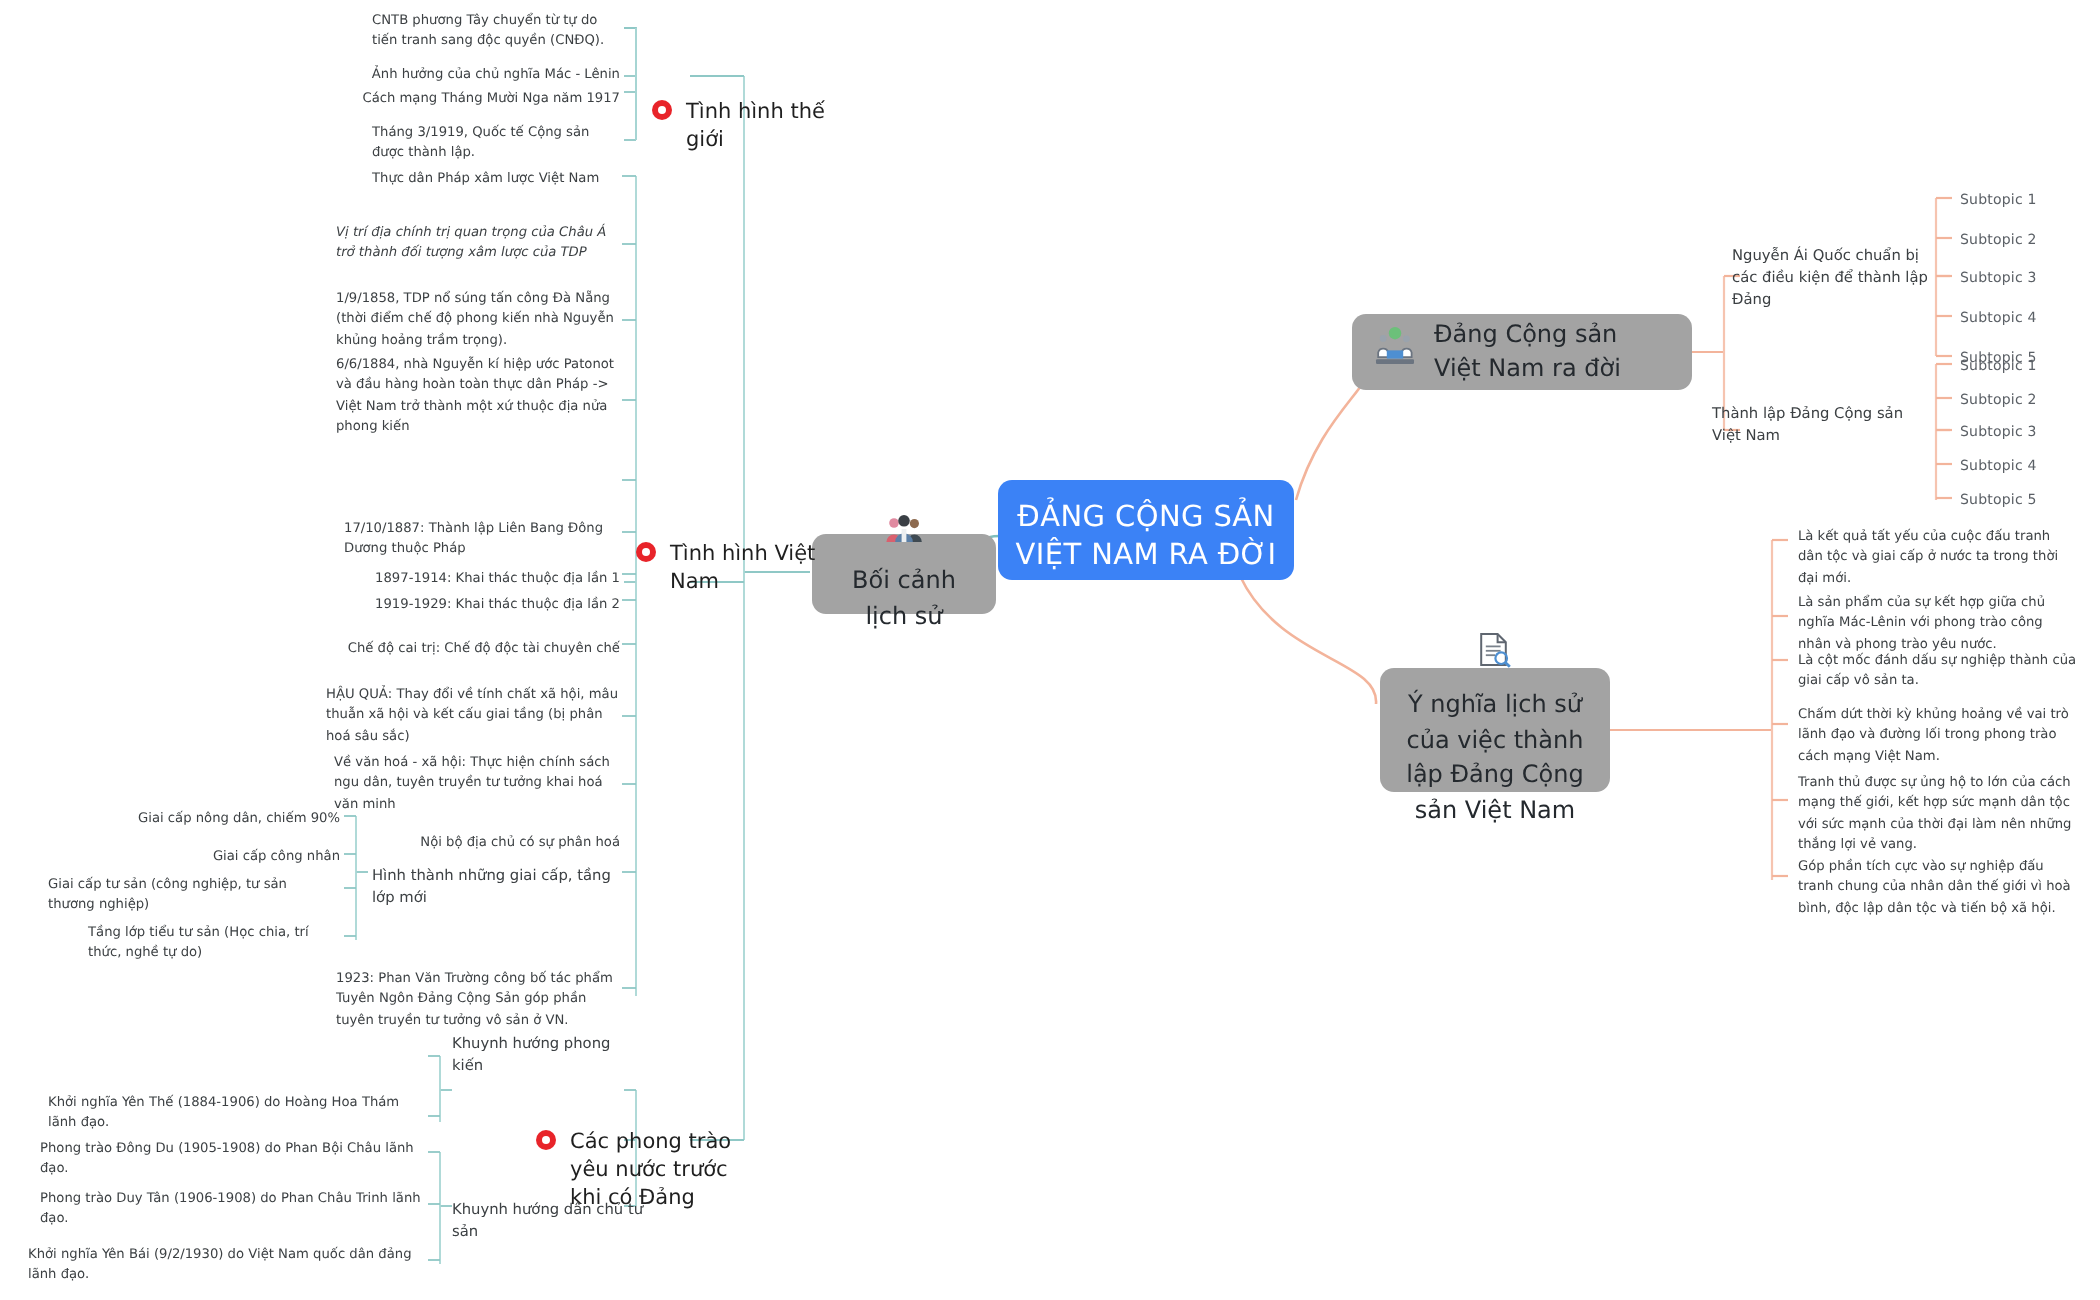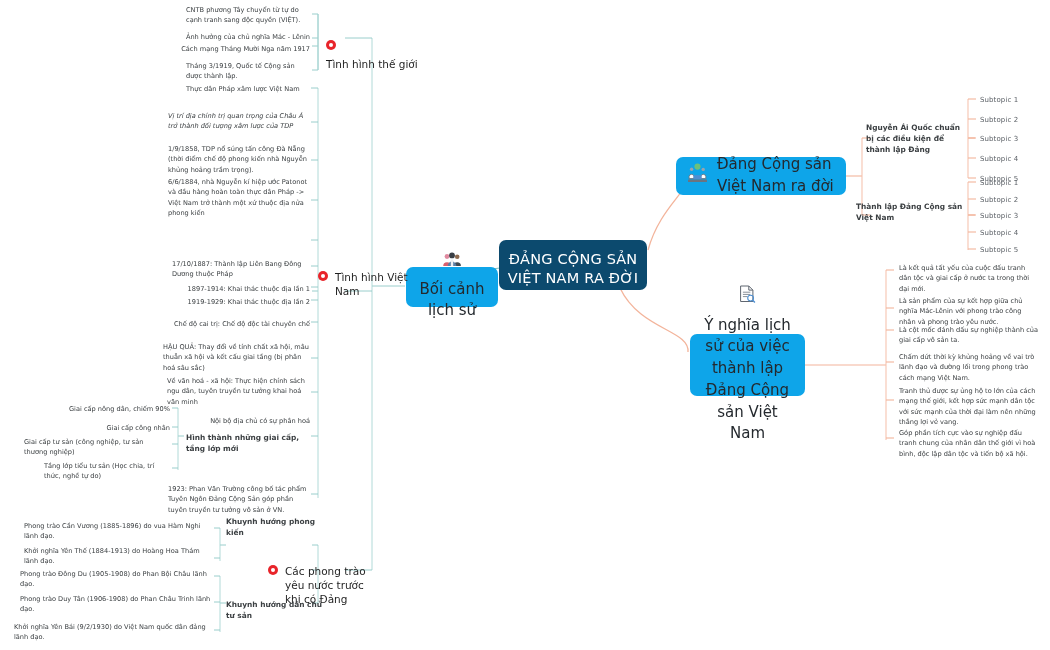--- a/index.html
+++ b/index.html
@@ -6,30 +6,30 @@
   body{
     width:1050px;height:650px;background:#ffffff;
     font-family:"DejaVu Sans","Liberation Sans",sans-serif;
     overflow:hidden;position:relative;
   }
   #canvas{position:absolute;left:0;top:0;width:1050px;height:650px;}
   svg.links{position:absolute;left:0;top:0;width:1050px;height:650px;pointer-events:none;}
 
   
   .central{
-    position:absolute;background:#0c4a6e;border-radius:7px;
+    position:absolute;background:#3b82f6;border-radius:7px;
     color:#ffffff;font-size:14.5px;line-height:1.32;letter-spacing:.2px;
     display:flex;align-items:center;justify-content:space-between;text-align:center;
     padding:10px 0;box-sizing:border-box;
   }
 
   
   .card{
-    position:absolute;background:#0ea5e9;border-radius:7px;
-    color:#24292e;font-size:15px;line-height:1.45;
+    position:absolute;background:#a3a3a3;border-radius:7px;
+    color:#24292e;font-size:12px;line-height:1.45;
     box-sizing:border-box;padding:9px 11px;
   }
   .card.with-icon-row{display:flex;align-items:center;gap:9px;}
   .card.stacked{display:flex;flex-direction:column;align-items:center;gap:5px;text-align:center;justify-content:center;}
 
   
   .branch-label{
     position:absolute;display:flex;align-items:flex-start;gap:7px;
     font-size:10.5px;color:#1f1f1f;line-height:1.35;
   }
@@ -45,21 +45,21 @@
   
   .leaf{
     position:absolute;font-size:6.6px;line-height:1.58;color:#3c4043;
     box-sizing:border-box;
   }
   .leaf.r{text-align:right;}
   .leaf.l{text-align:left;}
   .leaf.sub{font-size:7px;color:#5b6066;letter-spacing:.1px;}
 
   .mid{
-    position:absolute;font-size:7.4px;line-height:1.5;color:#3c4043;font-weight:bold;
+    position:absolute;font-size:7.4px;line-height:1.5;color:#3c4043;
   }
 
   
   .ico{flex:0 0 auto;display:block;}
 </style>
 </head>
 <body>
 
 <div id="canvas">
 
@@ -205,36 +205,36 @@
             <path d="M3.9,9.4 h7.4"></path>
             <path d="M3.9,11.6 h4.6"></path>
         </g>
         <circle cx="11.6" cy="13.1" r="2.9" fill="none" stroke="#4e8fd1" stroke-width="1.1"></circle>
         <path d="M13.7,15.2 l2.2,2.2" stroke="#4e8fd1" stroke-width="1.4"></path>
       </svg>
     </span>
     <span>Ý nghĩa lịch sử của việc thành lập Đảng Cộng sản Việt Nam</span>
   </div>
 
-  <div class="branch-label" style="left:326px;top:39px;width:100px;flex-direction:column;">
+  <div class="branch-label" style="left:326px;top:49px;width:100px;">
     <span class="dot"></span>
     <span>Tình hình thế giới</span>
   </div>
 
   <div class="branch-label" style="left:318px;top:270px;width:100px;">
     <span class="dot"></span>
     <span>Tình hình Việt Nam</span>
   </div>
 
   <div class="branch-label" style="left:268px;top:564px;width:110px;">
     <span class="dot"></span>
     <span>Các phong trào yêu nước trước khi có Đảng</span>
   </div>
 
-  <div class="leaf l" style="left:186px;top:5px;width:124px;">CNTB phương Tây chuyển từ tự do cạnh tranh sang độc quyền (VIỆT).</div>
+  <div class="leaf l" style="left:186px;top:5px;width:124px;">CNTB phương Tây chuyển từ tự do tiến tranh sang độc quyền (CNĐQ).</div>
   <div class="leaf r" style="left:176px;top:32px;width:134px;">Ảnh hưởng của chủ nghĩa Mác - Lênin</div>
   <div class="leaf r" style="left:176px;top:44px;width:134px;">Cách mạng Tháng Mười Nga năm 1917</div>
   <div class="leaf l" style="left:186px;top:61px;width:124px;">Tháng 3/1919, Quốc tế Cộng sản được thành lập.</div>
 
   <div class="leaf l" style="left:186px;top:84px;width:124px;">Thực dân Pháp xâm lược Việt Nam</div>
   <div class="leaf l" style="left:168px;top:111px;width:142px;font-style:italic;">Vị trí địa chính trị quan trọng của Châu Á trở thành đối tượng xâm lược của TDP</div>
   <div class="leaf l" style="left:168px;top:144px;width:142px;">1/9/1858, TDP nổ súng tấn công Đà Nẵng (thời điểm chế độ phong kiến nhà Nguyễn khủng hoảng trầm trọng).</div>
   <div class="leaf l" style="left:168px;top:177px;width:142px;">6/6/1884, nhà Nguyễn kí hiệp ước Patonot và đầu hàng hoàn toàn thực dân Pháp -&gt; Việt Nam trở thành một xứ thuộc địa nửa phong kiến</div>
   <div class="leaf l" style="left:172px;top:259px;width:138px;">17/10/1887: Thành lập Liên Bang Đông Dương thuộc Pháp</div>
   <div class="leaf r" style="left:176px;top:284px;width:134px;">1897-1914: Khai thác thuộc địa lần 1</div>
@@ -245,22 +245,21 @@
   <div class="leaf r" style="left:186px;top:416px;width:124px;">Nội bộ địa chủ có sự phân hoá</div>
   <div class="leaf l" style="left:168px;top:484px;width:142px;">1923: Phan Văn Trường công bố tác phẩm Tuyên Ngôn Đảng Cộng Sản góp phần tuyên truyền tư tưởng vô sản ở VN.</div>
 
   <div class="mid" style="left:186px;top:432px;width:130px;">Hình thành những giai cấp, tầng lớp mới</div>
   <div class="leaf r" style="left:44px;top:404px;width:126px;">Giai cấp nông dân, chiếm 90%</div>
   <div class="leaf r" style="left:44px;top:423px;width:126px;">Giai cấp công nhân</div>
   <div class="leaf l" style="left:24px;top:437px;width:140px;">Giai cấp tư sản (công nghiệp, tư sản thương nghiệp)</div>
   <div class="leaf l" style="left:44px;top:461px;width:126px;">Tầng lớp tiểu tư sản (Học chia, trí thức, nghề tự do)</div>
 
   <div class="mid" style="left:226px;top:516px;width:96px;">Khuynh hướng phong kiến</div>
-  <div class="leaf l" style="left:24px;top:521px;width:188px;">Phong trào Cần Vương (1885-1896) do vua Hàm Nghi lãnh đạo.</div>
-  <div class="leaf l" style="left:24px;top:546px;width:188px;">Khởi nghĩa Yên Thế (1884-1913) do Hoàng Hoa Thám lãnh đạo.</div>
+  <div class="leaf l" style="left:24px;top:546px;width:188px;">Khởi nghĩa Yên Thế (1884-1906) do Hoàng Hoa Thám lãnh đạo.</div>
 
   <div class="mid" style="left:226px;top:599px;width:96px;">Khuynh hướng dân chủ tư sản</div>
   <div class="leaf l" style="left:20px;top:569px;width:192px;">Phong trào Đông Du (1905-1908) do Phan Bội Châu lãnh đạo.</div>
   <div class="leaf l" style="left:20px;top:594px;width:192px;">Phong trào Duy Tân (1906-1908) do Phan Châu Trinh lãnh đạo.</div>
   <div class="leaf l" style="left:14px;top:622px;width:198px;">Khởi nghĩa Yên Bái (9/2/1930) do Việt Nam quốc dân đảng lãnh đạo.</div>
 
   <div class="mid" style="left:866px;top:122px;width:104px;">Nguyễn Ái Quốc chuẩn bị các điều kiện để thành lập Đảng</div>
   <div class="leaf sub" style="left:980px;top:95px;width:62px;">Subtopic 1</div>
   <div class="leaf sub" style="left:980px;top:115px;width:62px;">Subtopic 2</div>
   <div class="leaf sub" style="left:980px;top:134px;width:62px;">Subtopic 3</div>

